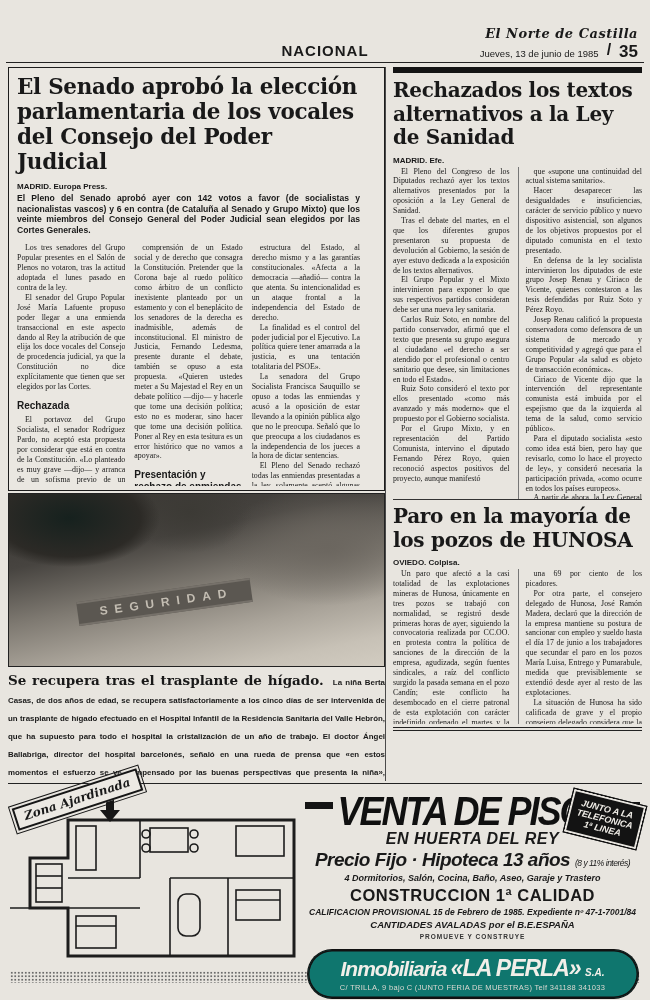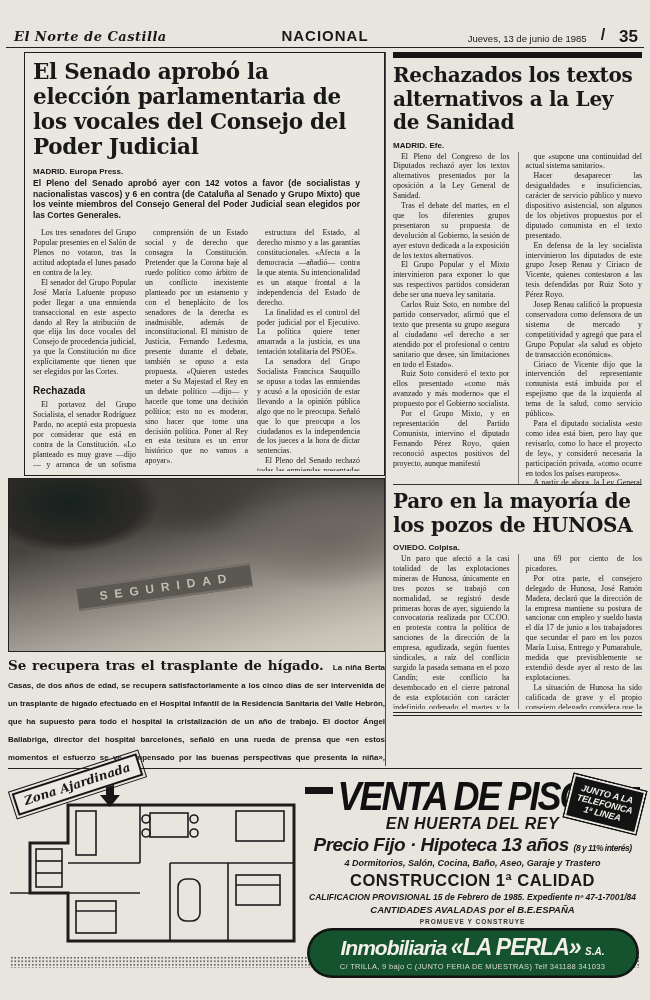--- a/index.html
+++ b/index.html
@@ -4,33 +4,33 @@
 <style>
   * { margin:0; padding:0; box-sizing:border-box; }
   html,body { width:650px; height:1000px; }
   body { background:#dddad4; font-family:"Liberation Serif", serif; color:#191919; }
   .page { position:relative; width:650px; height:1000px; background:#e8e5df; overflow:hidden; }
 
   
   .masthead { display:flex; align-items:flex-end; justify-content:space-between; padding:26px 12px 3px 14px; }
   .paper-name { font-family:"DejaVu Serif", serif; font-weight:bold; font-style:italic; font-size:13px; letter-spacing:.5px; }
   .section-name { font-family:"Liberation Sans", sans-serif; font-weight:bold; font-size:15px; letter-spacing:1px; position:absolute; left:0; right:0; text-align:center; bottom:3px; }
-  .masthead { position:relative; }
-  .date-block { font-family:"Liberation Sans", sans-serif; font-size:9.5px; display:flex; align-items:flex-end; gap:14px; }
+  .masthead { position:relative;flex-direction:column; }
+  .date-block { font-family:"Liberation Sans", sans-serif; font-size:9.5px; display:flex; align-items:flex-end; gap:8px; }
   .date-slash { font-size:16px; font-weight:bold; }
   .page-num { font-size:17px; font-weight:bold; line-height:14px; }
   .head-rule { border-top:1.5px solid #222; margin:0 6px 4px 6px; }
 
   
   .main-cols { display:flex; padding:0 8px; }
   .left-region { width:377px; }
   .right-region { width:257px; border-left:1px solid #4a4a4a; padding-left:7px; margin-left:0px; }
 
   
-  .senado-box { border:1.8px solid #1c1c1c; height:424px; padding:6px 24px 4px 8px; display:flex; flex-direction:column; overflow:hidden; background:#eae7e1;margin-left:16px; }
+  .senado-box { border:1.8px solid #1c1c1c; height:424px; padding:6px 24px 4px 8px; display:flex; flex-direction:column; overflow:hidden; background:#eae7e1; }
   .senado-box h1 { font-family:"DejaVu Serif", serif; font-weight:bold; font-size:21.5px; line-height:25px; letter-spacing:-.3px; margin-bottom:8px; }
   .dateline { font-family:"Liberation Sans", sans-serif; font-weight:bold; font-size:8px; margin-bottom:2px; }
   .lead { font-family:"Liberation Sans", sans-serif; font-weight:bold; font-size:8.6px; line-height:10.6px; text-align:justify; margin-bottom:8px; }
   .cols3 { display:flex; gap:9px; flex:1; overflow:hidden; }
   .cols3 .col { flex:1; overflow:hidden; }
   .bp { font-size:7.9px; line-height:9.9px; text-align:justify; text-indent:8px; font-family:"Liberation Serif", serif; }
   .subhead { font-family:"Liberation Sans", sans-serif; font-weight:bold; font-size:10px; line-height:11.5px; margin:8px 0 4px 0; }
 
   
   .photo { position:relative; margin-top:2px; height:174px; border:1px solid #222; overflow:hidden;
@@ -60,27 +60,27 @@
   
   .ad { position:relative; display:flex; margin:6px 10px 0 10px; height:176px; }
   .plan-wrap { position:relative; width:295px; height:176px; }
   .zona-tag { position:absolute; left:2px; top:-2px; transform:rotate(-18deg); border:2px solid #161616; outline:1px solid #161616; outline-offset:2px; background:#ece9e3; font-family:"DejaVu Serif", serif; font-style:italic; font-weight:bold; font-size:12px; line-height:13px; padding:3px 8px; text-align:center; z-index:2; }
   .ad-right { position:relative; flex:1; padding-top:4px; text-align:center; font-family:"Liberation Sans", sans-serif; }
   .venta-row { display:flex; align-items:center; }
   .venta-row .bar { height:7px; background:#141414; flex:1; margin-top:-12px; }
   .venta-title { font-weight:bold; font-style:italic; font-size:36px; letter-spacing:-2px; line-height:34px; color:#101010; padding:0 4px; transform:scaleY(1.15); white-space:nowrap; }
   .huerta { font-weight:bold; font-style:italic; font-size:16px; letter-spacing:.5px; margin-top:2px;text-align:center; }
   .precio { font-weight:bold; font-style:italic; font-size:19px; letter-spacing:-.5px; margin-top:1px; }
-  .interes { font-size:8.5px; font-style:italic; font-weight:bold; }
+  .interes { font-size:8.5px; font-style:italic; font-weight:normal; }
   .features { font-style:italic; font-size:9px; font-weight:bold; margin-top:2px; }
   .calidad { font-weight:bold; font-size:16.5px; letter-spacing:.5px; margin-top:3px; }
   .calif { font-style:italic; font-weight:bold; font-size:8.5px; margin-top:2px; }
   .avaladas { font-style:italic; font-weight:bold; font-size:9.5px; margin-top:2px; }
   .promueve { font-size:6.5px; font-weight:bold; letter-spacing:1px; margin-top:3px; color:#333; }
-  .pill { margin:4px auto 0 auto; width:330px; background:#14532d; border-radius:26px; color:#f2efe9; padding:5px 10px 6px 10px; box-shadow:inset 0 0 0 1.5px #111, 0 0 0 1px #111; }
+  .pill { margin:10px auto 0 auto; width:330px; background:#0f766e; border-radius:26px; color:#f2efe9; padding:5px 10px 6px 10px; box-shadow:inset 0 0 0 1.5px #111, 0 0 0 1px #111; }
   .pill-line1 { font-weight:bold; font-style:italic; white-space:nowrap; }
   .pill-prefix { font-size:21px; letter-spacing:-1px; }
   .pill-name { font-size:23px; letter-spacing:-1px; }
   .pill-sa { font-size:10px; }
   .pill-addr { font-size:7.5px; margin-top:1px; color:#ddd9d2; letter-spacing:.3px; }
   .badge { position:absolute; right:-2px; top:6px; transform:rotate(14deg); background:#131313; color:#f0ede7; border:1.5px solid #131313; box-shadow:inset 0 0 0 2px #e8e5df, inset 0 0 0 3.5px #131313; font-weight:bold; font-style:italic; font-size:9px; line-height:10px; text-align:center; padding:7px 8px; z-index:3; }
   .hatch { margin:5px 10px 0 10px; height:12px; background-image:radial-gradient(#6b6b6b 26%, rgba(0,0,0,0) 27%); background-size:3.5px 3.5px; }
 
   svg.plan { position:absolute; left:0; top:8px; }
 </style>

